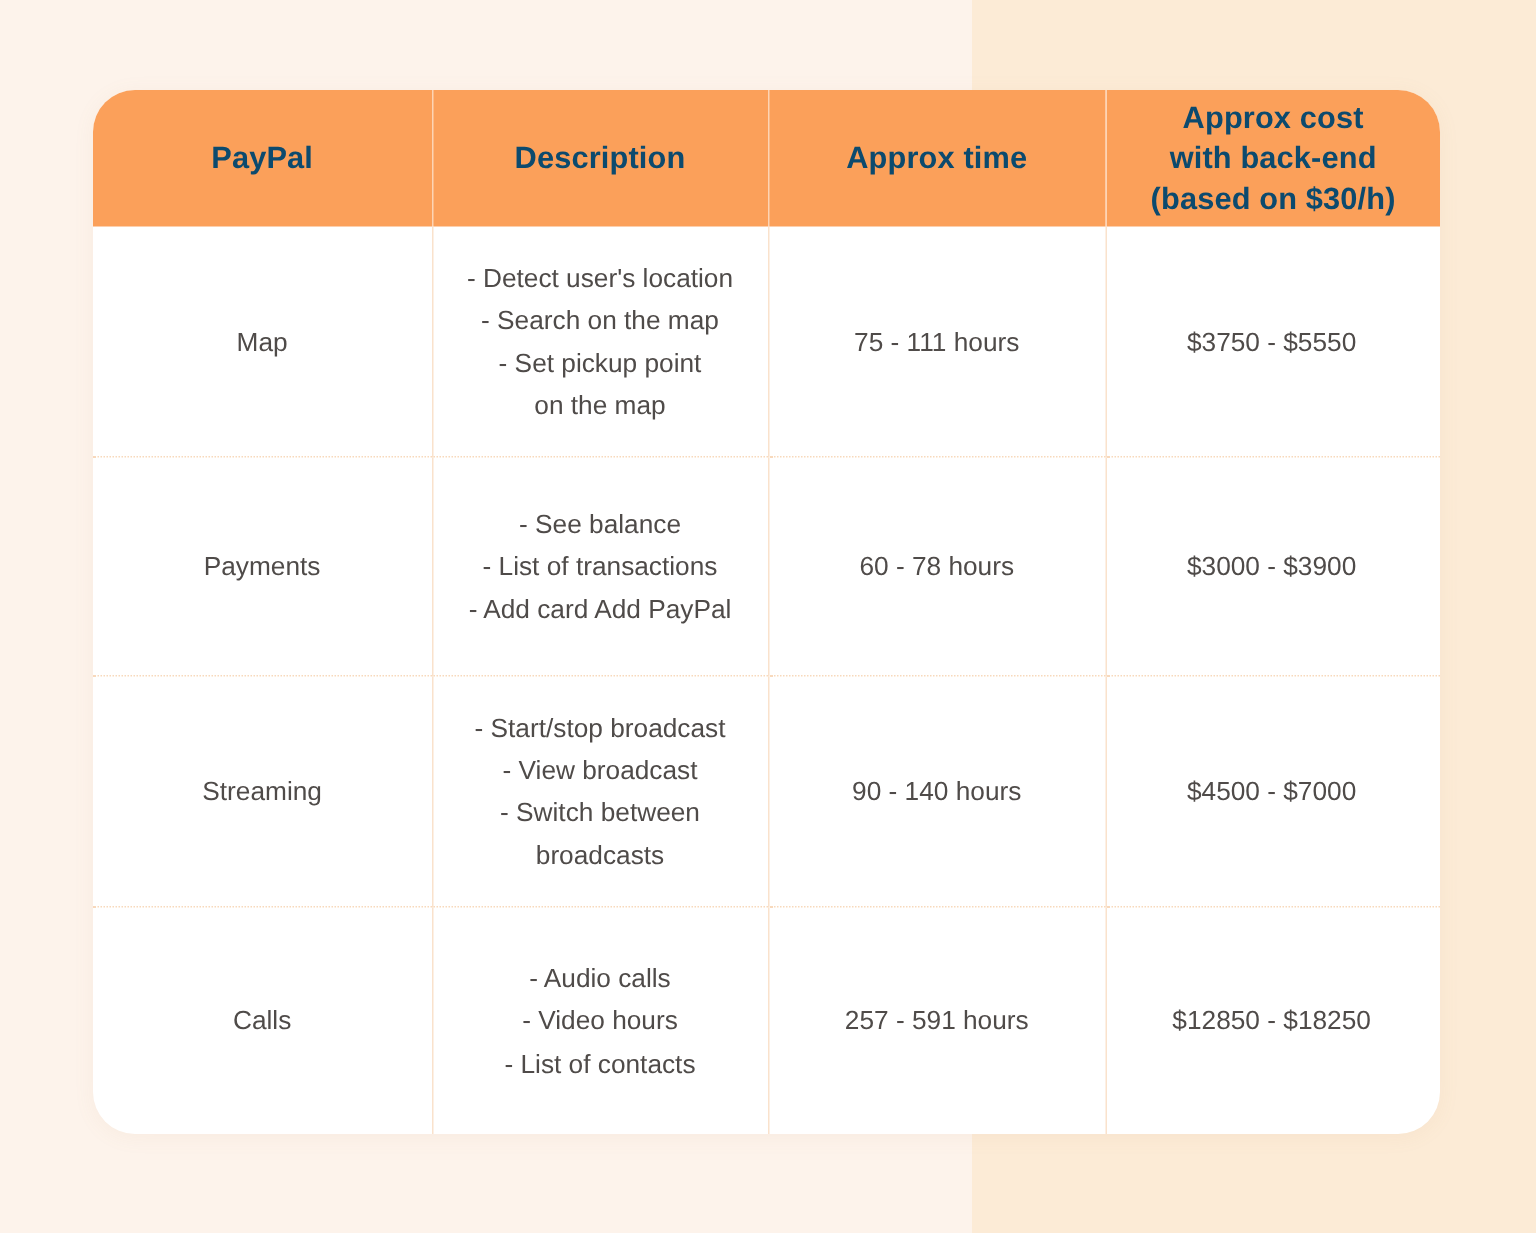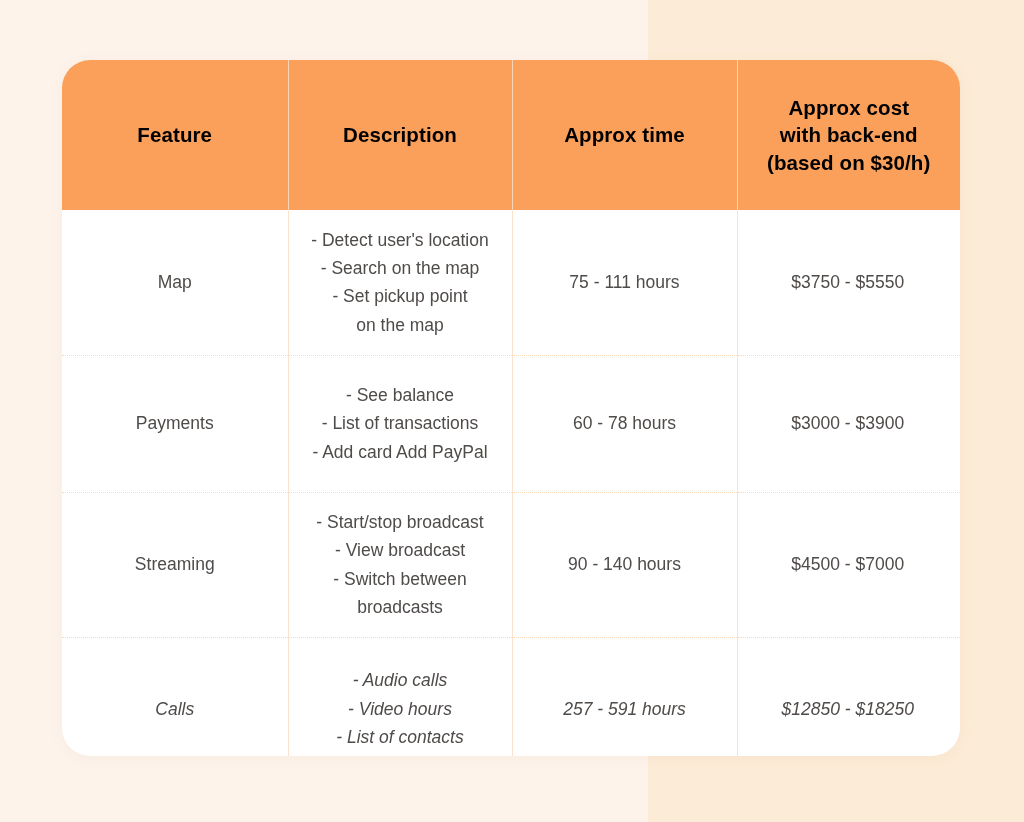--- a/index.html
+++ b/index.html
@@ -48,46 +48,46 @@
     height: 100%;
     border-collapse: collapse;
     table-layout: fixed;
   }
 
   
   thead tr {
     background: #FBA05A;
   }
   thead th {
-    color: #000000;
+    color: #0c4a6e;
     font-size: 20.5px;
     font-weight: bold;
     text-align: center;
     vertical-align: middle;
-    height: 150px;
+    height: 91px;
     line-height: 1.32;
     letter-spacing: 0.1px;
     border-right: 1px solid rgba(255,255,255,0.55);
   }
   thead th:last-child { border-right: none; }
 
   
   tbody td {
     text-align: center;
     vertical-align: middle;
     color: #4F4B49;
     font-size: 17.5px;
     line-height: 1.62;
     font-weight: normal;
     border-right: 1px solid #FAE2CC;
     border-bottom: 1px dotted #F8D9BC;
     padding: 10px 14px;
   }
   tbody td:last-child { border-right: none; padding-left: 12px; }
-  tbody tr:last-child td { border-bottom: none; font-style: italic; }
+  tbody tr:last-child td { border-bottom: none; }
 
   .desc-line { display: block; white-space: nowrap; }
 
   
   col.c1 { width: 226px; }
   col.c2 { width: 224px; }
   col.c3 { width: 225px; }
   col.c4 { width: 223px; }
 
   tbody tr.r1 { height: 145px; }
@@ -104,21 +104,21 @@
 <div id="card">
   <table class="feature-table">
     <colgroup>
       <col class="c1">
         <col class="c2">
         <col class="c3">
         <col class="c4">
     </colgroup>
     <thead>
       <tr>
-        <th>Feature</th>
+        <th>PayPal</th>
         <th>Description</th>
         <th>Approx time</th>
         <th>
           <span class="desc-line">Approx cost</span>
           <span class="desc-line">with back-end</span>
           <span class="desc-line">(based on $30/h)</span>
         </th>
       </tr>
     </thead>
     <tbody>

